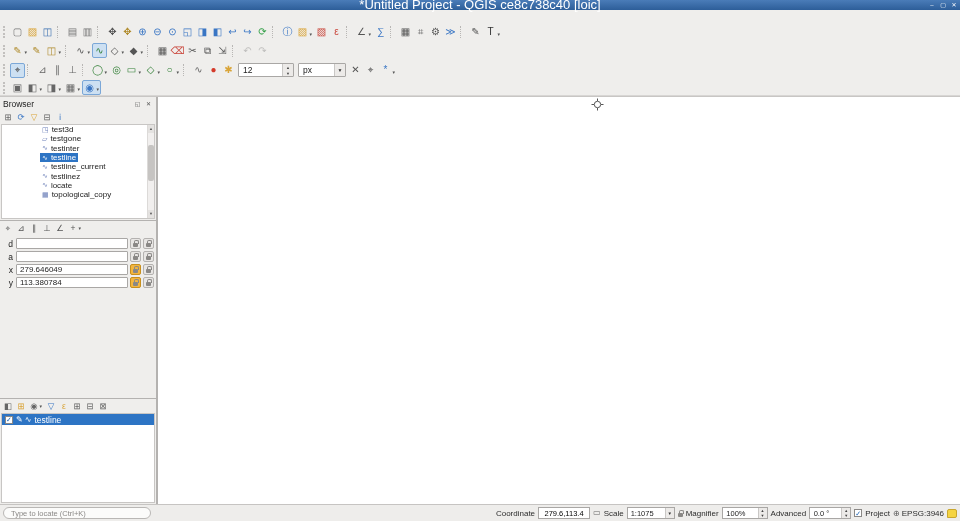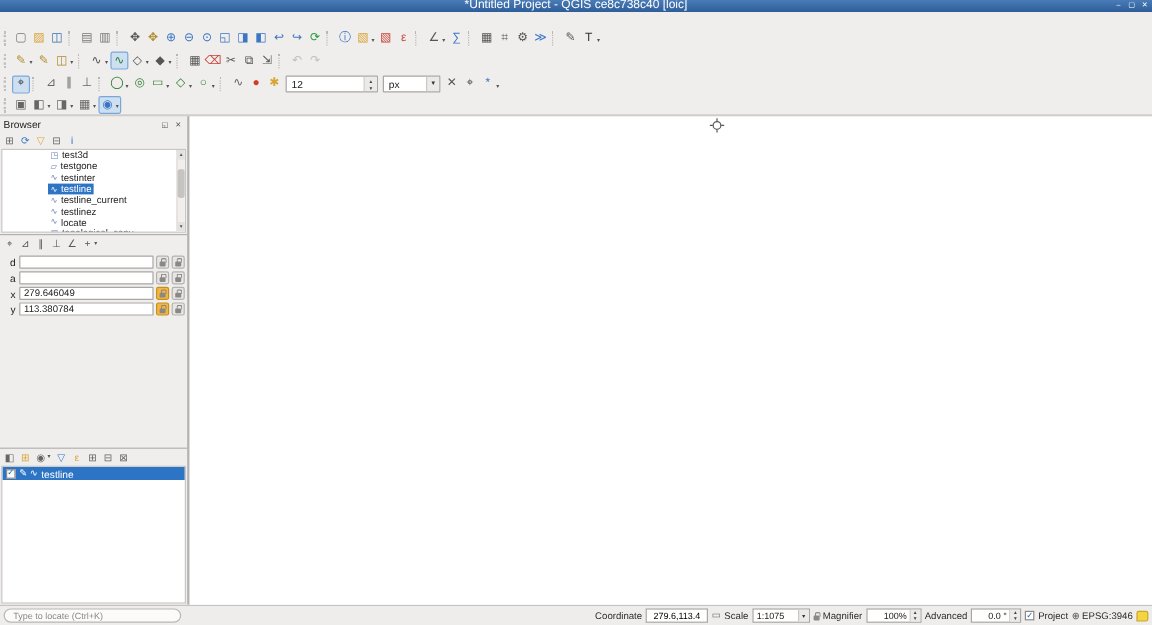--- a/index.html
+++ b/index.html
@@ -2,21 +2,21 @@
 <html><head>
 <meta charset="utf-8">
 <style>
   *{box-sizing:border-box;margin:0;padding:0}
   html,body{width:960px;height:521px;overflow:hidden}
   body{font-family:"Liberation Sans",sans-serif;font-size:8px;color:#1c1c1c;background:#eceae8}
   #app{display:flex;flex-direction:column;width:960px;height:521px}
 
   
   .titlebar{height:10px;background:linear-gradient(#4a7cb8,#2d5e99);position:relative;flex:0 0 auto}
-  .titlebar .title{position:absolute;left:0;right:0;top:0;text-align:center;color:#fff;font-size:10px;line-height:10px;white-space:nowrap}
+  .titlebar .title{position:absolute;left:0;right:0;top:0;text-align:center;color:#fff;font-size:13px;line-height:10px;white-space:nowrap}
   .winbtns{position:absolute;right:2px;top:0;display:flex;gap:3px;height:10px;align-items:center}
   .winbtn{color:#fff;font-size:6px;width:8px;text-align:center;line-height:9px;cursor:default}
 
   
   .menubar{height:13px;background:#efeeec;display:flex;align-items:center;padding-left:3px;flex:0 0 auto}
   .menu-item{padding:0 5px;font-size:8.5px;line-height:13px;white-space:nowrap}
 
   
   .toolbar{background:#efeeec;display:flex;align-items:center;padding:0 2px;flex:0 0 auto}
   .toolbar.r1{height:18px}
@@ -26,42 +26,42 @@
   .tbar-list{display:flex;align-items:center}
   .grip{width:4px;height:12px;border-left:2px dotted #c2c0be;margin:0 3px 0 1px}
   .tsep{width:5px;height:12px;border-left:1px dotted #b8b6b4;margin:0 3px 0 2px}
   .tbtn{width:15px;height:15px;display:flex;align-items:center;justify-content:center;border:1px solid transparent;border-radius:2px;position:relative;flex:0 0 auto}
   .tbtn .glyph{font-style:normal;font-size:10px;line-height:1}
   .tbtn.dropdown{width:19px;padding-right:4px}
   .tbtn.dropdown::after{content:"▾";font-size:5px;color:#555;position:absolute;right:1px;bottom:2px}
   .tbtn.active{background:#cde0f2;border-color:#7ba7d7}
   .tbtn.disabled{opacity:.4}
   .spinbox,.combo{display:flex;align-items:center;background:#fff;border:1px solid #a9a7a5;height:14px;margin:0 2px;border-radius:1px;overflow:hidden}
-  .spinbox{width:77px}
+  .spinbox{width:56px}
   .combo{width:48px}
   .spinbox .val,.combo .val{flex:1;padding-left:4px;font-size:8.5px}
   .spin-arrows{width:11px;display:flex;flex-direction:column;border-left:1px solid #c9c7c5;height:100%}
   .spin-arrows span{flex:1;display:flex;align-items:center;justify-content:center;font-size:4px;color:#444;background:#eceae8}
   .combo .dd{width:11px;text-align:center;font-size:5px;color:#333;background:#eceae8;height:100%;line-height:13px;border-left:1px solid #c9c7c5}
 
   
   .main{flex:1;display:flex;min-height:0;border-top:1px solid #c8c6c4;background:#e8e6e4}
   .dock{width:156px;flex:0 0 auto;display:flex;flex-direction:column;background:#efeeec}
   .dock-handle{width:2px;flex:0 0 auto;background:#b4b2b0;cursor:col-resize}
   .panel{display:flex;flex-direction:column;border-bottom:1px solid #b4b2b0;overflow:hidden}
   .panel-header{height:13px;display:flex;align-items:center;padding:0 3px;flex:0 0 auto}
   .panel-title{font-size:8.5px;flex:1;white-space:nowrap}
   .ph-btn{width:9px;height:9px;display:flex;align-items:center;justify-content:center;font-size:6px;color:#555;margin-left:2px}
   .panel-toolbar{display:flex;align-items:center;padding:1px 2px;gap:1px;flex:0 0 auto}
   .panel-toolbar .tbtn{width:12px;height:12px}
   .panel-toolbar .tbtn .glyph{font-size:8.5px}
   .panel-toolbar .tbtn.dropdown{width:16px}
 
   
-  .panel.browser{height:99px}
+  .panel.browser{height:124px}
   .tree{flex:1;background:#fff;border:1px solid #c8c6c4;margin:0 1px 1px 1px;position:relative;overflow:hidden;padding-right:7px}
   .tree-item{height:9.3px;display:flex;align-items:center;padding-left:38px;white-space:nowrap}
   .ti-inner{display:flex;align-items:center;height:100%;padding:0 2px}
   .tree-item .gi{font-style:normal;font-size:7px;margin-right:3px;color:#6b7fb8}
   .tree-item.selected .ti-inner{background:#2d74c4;color:#fff}
   .tree-item.selected .gi{color:#fff}
   .tlabel{font-size:8px}
   .vscroll{position:absolute;top:0;right:0;width:7px;bottom:0;background:#f1efee;border-left:1px solid #dcdad8;display:flex;flex-direction:column}
   .vs-btn{height:8px;font-size:4px;text-align:center;color:#555;line-height:8px;background:#e4e2e0;flex:0 0 auto}
   .vs-track{flex:1;position:relative}
@@ -100,21 +100,21 @@
   .locate{width:148px;height:12px;border:1px solid #b9b7b5;border-radius:6px;background:#fbfbfa;font-size:7.5px;padding:0 7px;color:#1c1c1c;font-family:"Liberation Sans",sans-serif;outline:none}
   .locate::placeholder{color:#8a8886}
   .sb-spacer{flex:1}
   .sb-label{font-size:8px;color:#2c2c2c}
   .sb-input{height:12px;background:#fff;border:1px solid #a9a7a5;text-align:center;font-size:7.5px;width:52px;font-family:"Liberation Sans",sans-serif;padding:0 1px;outline:none}
   .sb-icon{font-size:8px;color:#666;line-height:1}
   .sb-combo{display:flex;align-items:center;background:#fff;border:1px solid #a9a7a5;height:12px;width:48px;overflow:hidden}
   .sb-combo .val{flex:1;padding-left:3px;font-size:7.5px}
   .sb-combo .dd{width:9px;text-align:center;font-size:4.5px;color:#333;background:#eceae8;height:100%;line-height:11px;border-left:1px solid #c9c7c5}
   .sb-spin{display:flex;align-items:center;background:#fff;border:1px solid #a9a7a5;height:12px;overflow:hidden}
-  .sb-spin .val{flex:1;text-align:right;padding-right:2px;font-size:7.5px}
+  .sb-spin .val{flex:1;text-align:right;padding-right:12px;font-size:7.5px}
   .sb-spin .spin-arrows{width:9px}
   .sb-check{width:8px;height:8px;background:#fff;border:1px solid #8a8886;display:flex;align-items:center;justify-content:center;font-size:7px;color:#1c64b4}
   .sb-check .ck{display:none;line-height:1}
   .sb-check.checked .ck{display:block}
   .crs{display:flex;align-items:center;gap:2px}
   .crs .glyph{font-style:normal;font-size:8px;color:#555}
   .msg-icon{width:10px;height:9px;background:#f5d442;border:1px solid #c9a72e;border-radius:2px 2px 2px 0}
 </style>
 </head>
 <body>

